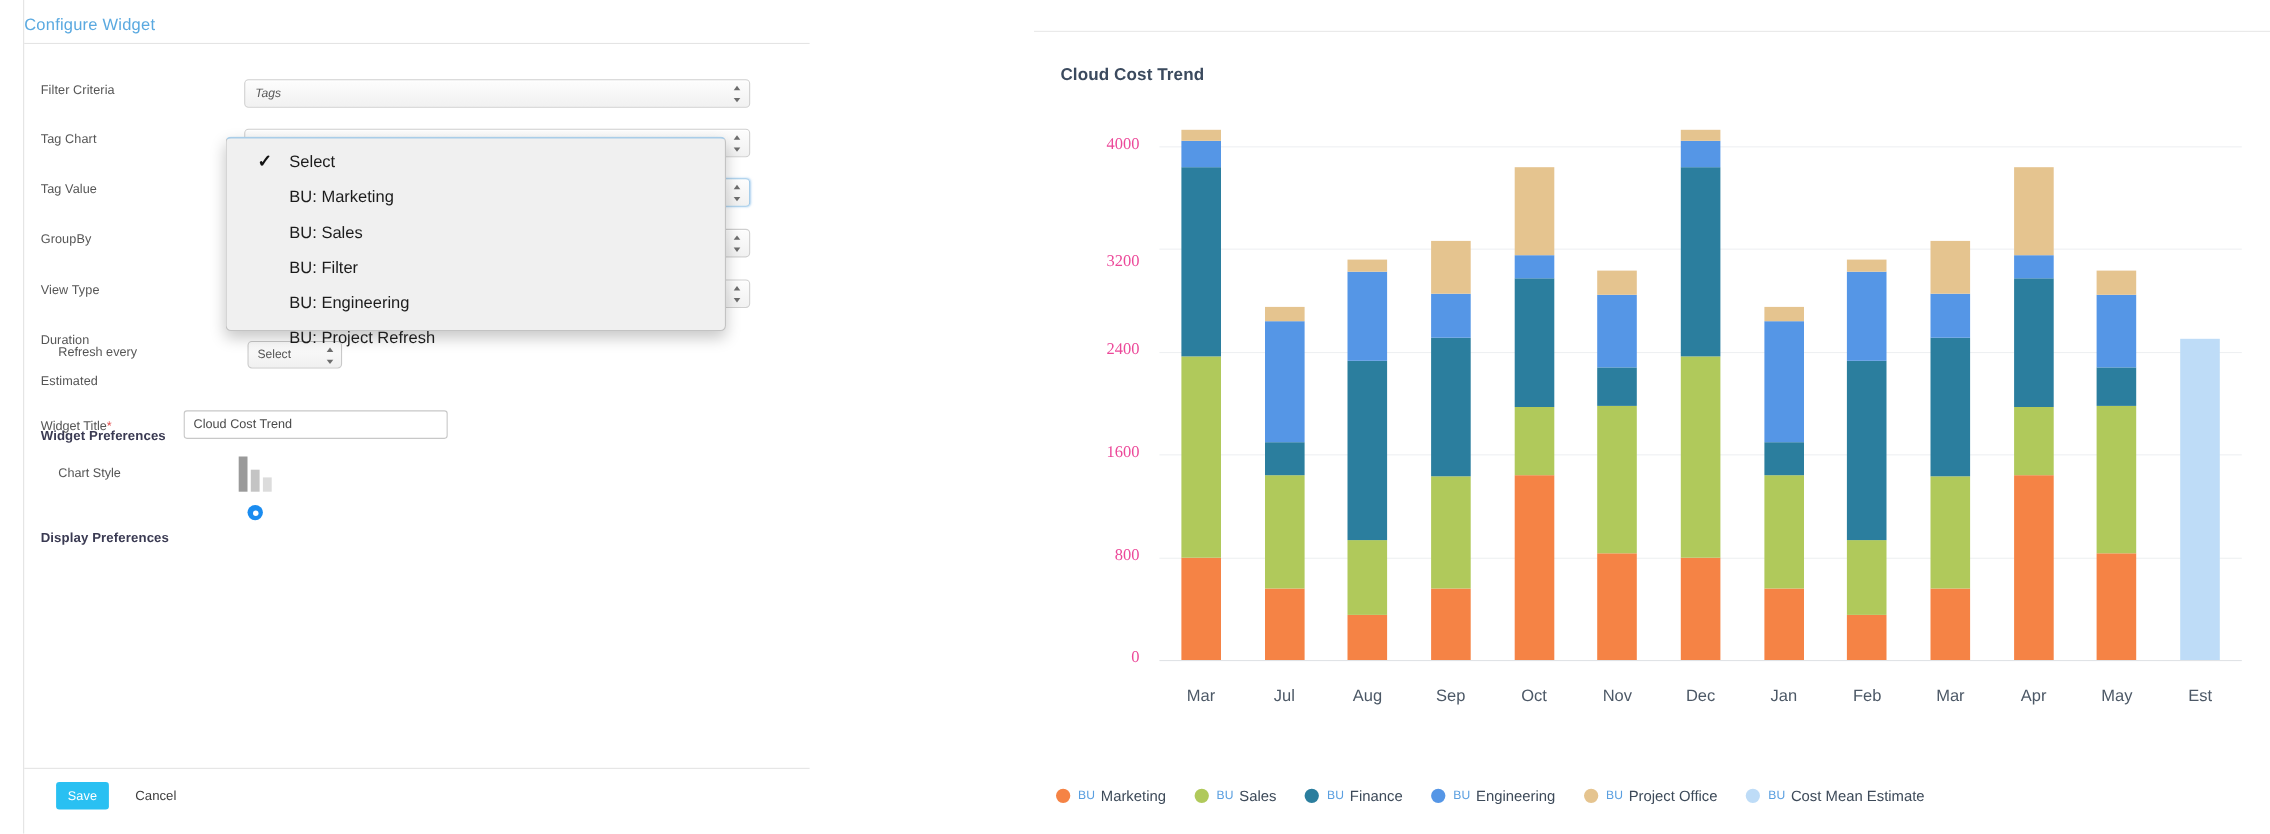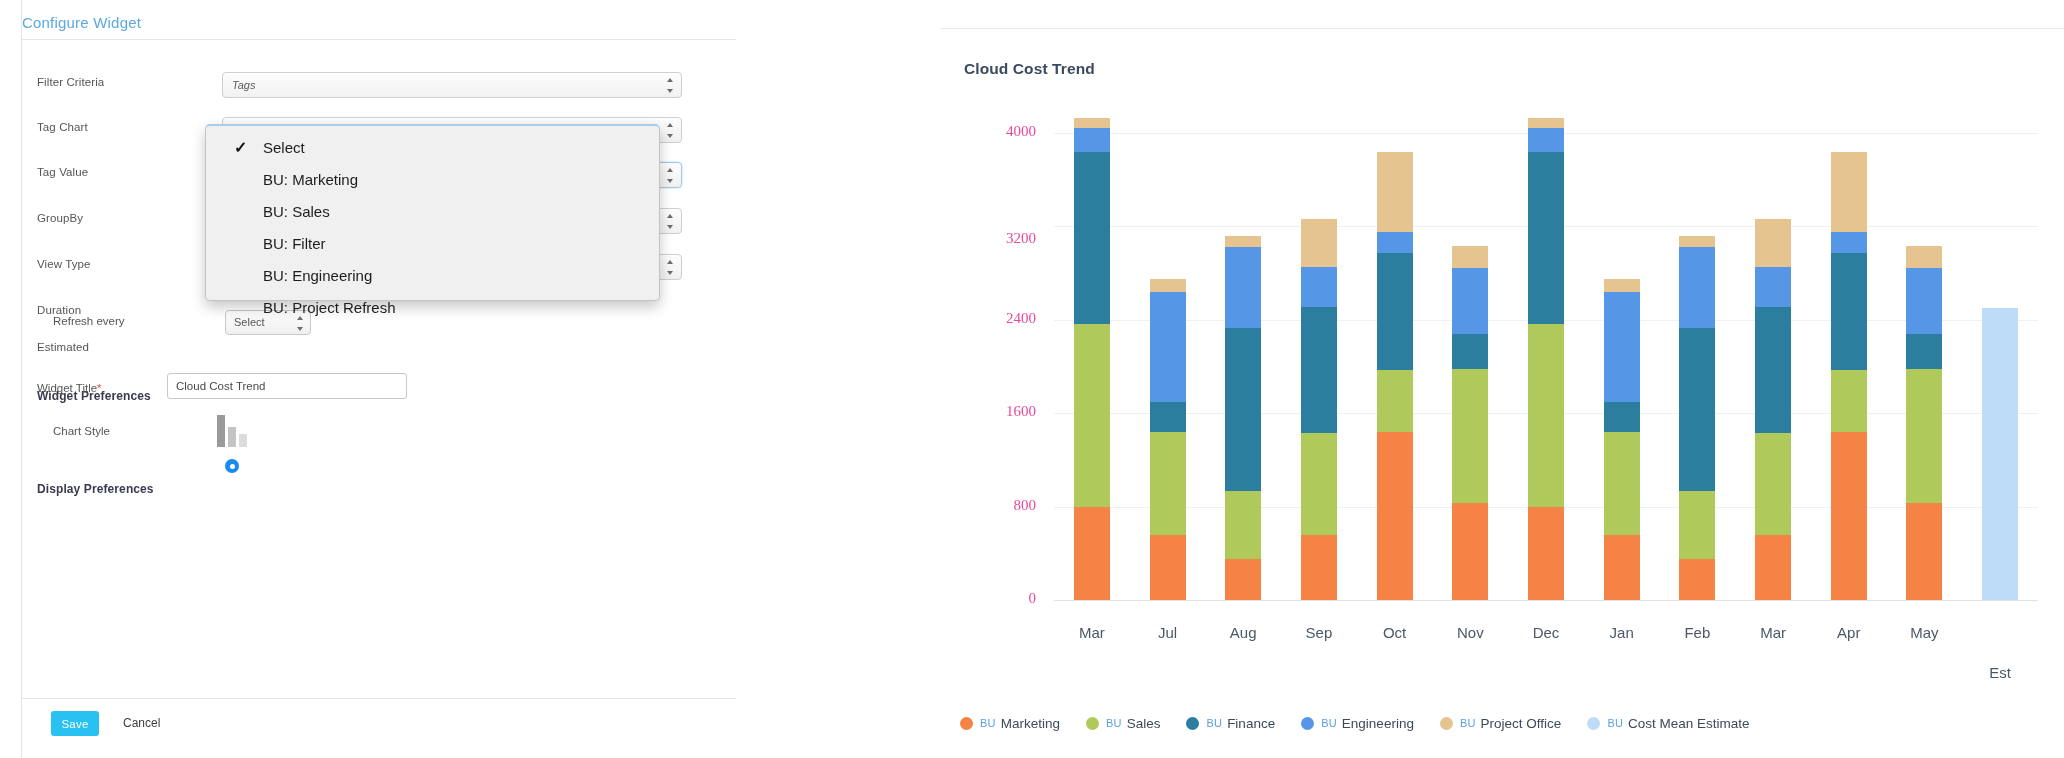--- a/index.html
+++ b/index.html
@@ -387,21 +387,21 @@
         <div class="seg" style="background: rgb(245, 131, 69); height: 96.9025px; bottom: 0px;"></div>
         <div class="seg" style="background: rgb(176, 201, 91); height: 134.262px; bottom: 96.9025px;"></div>
         <div class="seg" style="background: rgb(43, 126, 158); height: 35.025px; bottom: 231.165px;"></div>
         <div class="seg" style="background: rgb(85, 150, 230); height: 65.38px; bottom: 266.19px;"></div>
         <div class="seg" style="background: rgb(229, 196, 143); height: 22.1825px; bottom: 331.57px;"></div>
       </div>
       <div class="xtick-label" style="left: 944.462px; top: 624px;">May</div>
       <div class="bar-group" style="left: 1042.15px; top: 133px; height: 467px; bottom: auto;">
         <div class="seg" style="background: rgb(190, 220, 247); height: 291.875px; bottom: 0px;"></div>
       </div>
-      <div class="xtick-label" style="left: 1020.15px; top: 624px; margin-top: 40px;">Est</div>
+      <div class="xtick-label" style="left: 1020.15px; top: 624px;">Est</div>
     </div>
   <div id="legend">
       <div class="legend-item">
         <span class="legend-dot" style="background: rgb(245, 131, 69);"></span>
         <span class="legend-bu">BU</span>
         <span class="legend-label">Marketing</span>
       </div>
       <div class="legend-item">
         <span class="legend-dot" style="background: rgb(176, 201, 91);"></span>
         <span class="legend-bu">BU</span>

